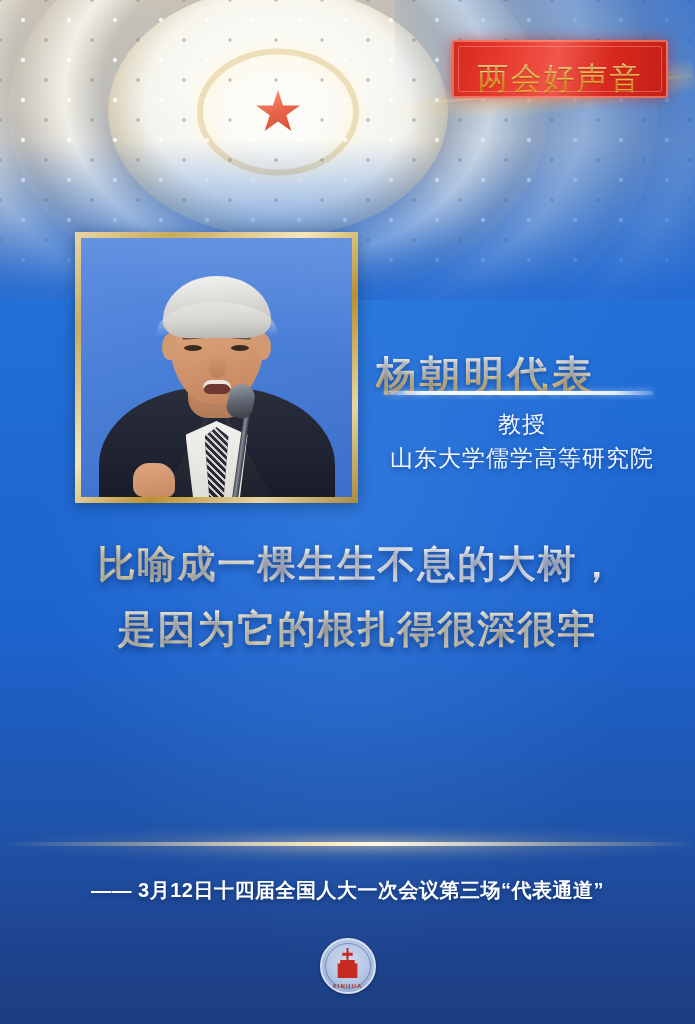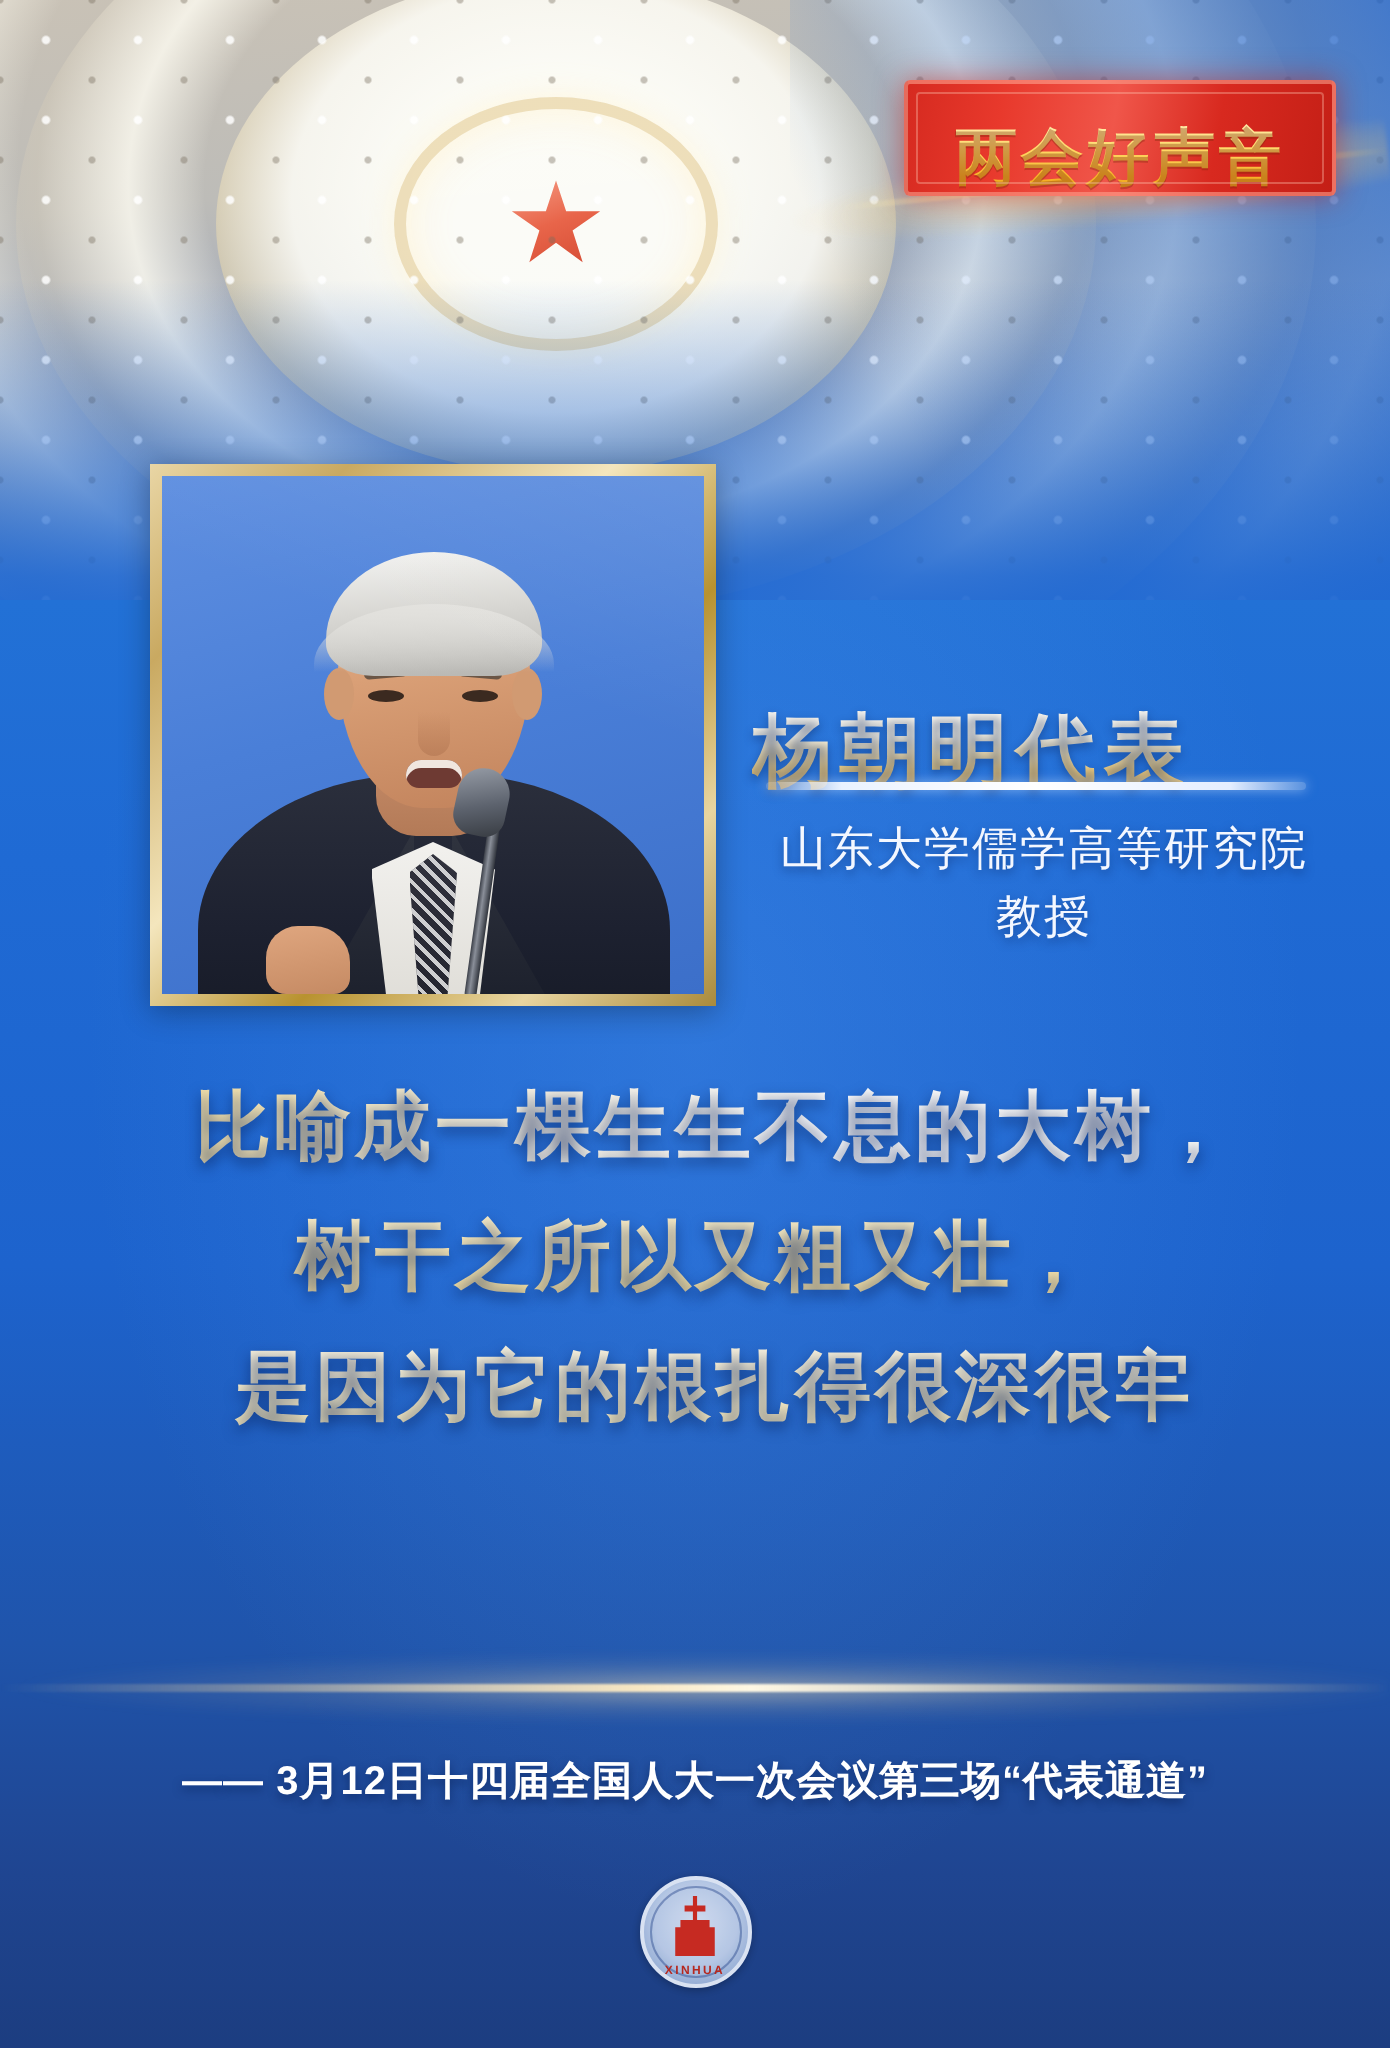--- a/index.html
+++ b/index.html
@@ -93,21 +93,21 @@
   }
   .banner::before {
     content: "";
     position: absolute; inset: 4px;
     border: 1px solid rgba(255,200,180,0.35);
     border-radius: 2px;
     pointer-events: none;
   }
   .banner-text {
     font-size: 31px;
-    font-weight: bold;
+    font-weight: normal;
     letter-spacing: 2px;
     background: linear-gradient(180deg, #fff2c0 0%, #ffd866 40%, #f6b328 72%, #e8a11c 100%);
     -webkit-background-clip: text;
     background-clip: text;
     color: transparent;
     text-shadow: 0 1px 0 rgba(120,40,10,0.35);
     white-space: nowrap;
     margin-top: 20px;
   }
   .banner-swoosh {
@@ -465,27 +465,26 @@
       <div class="p-hand"></div>
       <div class="p-mic-stem"></div>
       <div class="p-mic-head"></div>
       <div class="photo-gloss"></div>
     </div>
   </div>
 
   <div class="name">杨朝明代表</div>
   <div class="name-rule"></div>
   <div class="affil">
+    <div>教授</div>
     <div>山东大学儒学高等研究院</div>
-    <div>教授</div>
   </div>
 
   <div class="quote">
     <div class="qline l2">比喻成一棵生生不息的大树，</div>
-    <div class="qline l3">树干之所以又粗又壮，</div>
     <div class="qline l4">是因为它的根扎得很深很牢</div>
   </div>
 
   <div class="glow-halo"></div>
   <div class="glow-line"></div>
 
   <div class="caption">—— 3月12日十四届全国人大一次会议第三场“代表通道”</div>
 
   <div class="logo">
     <div class="logo-disc"></div>

